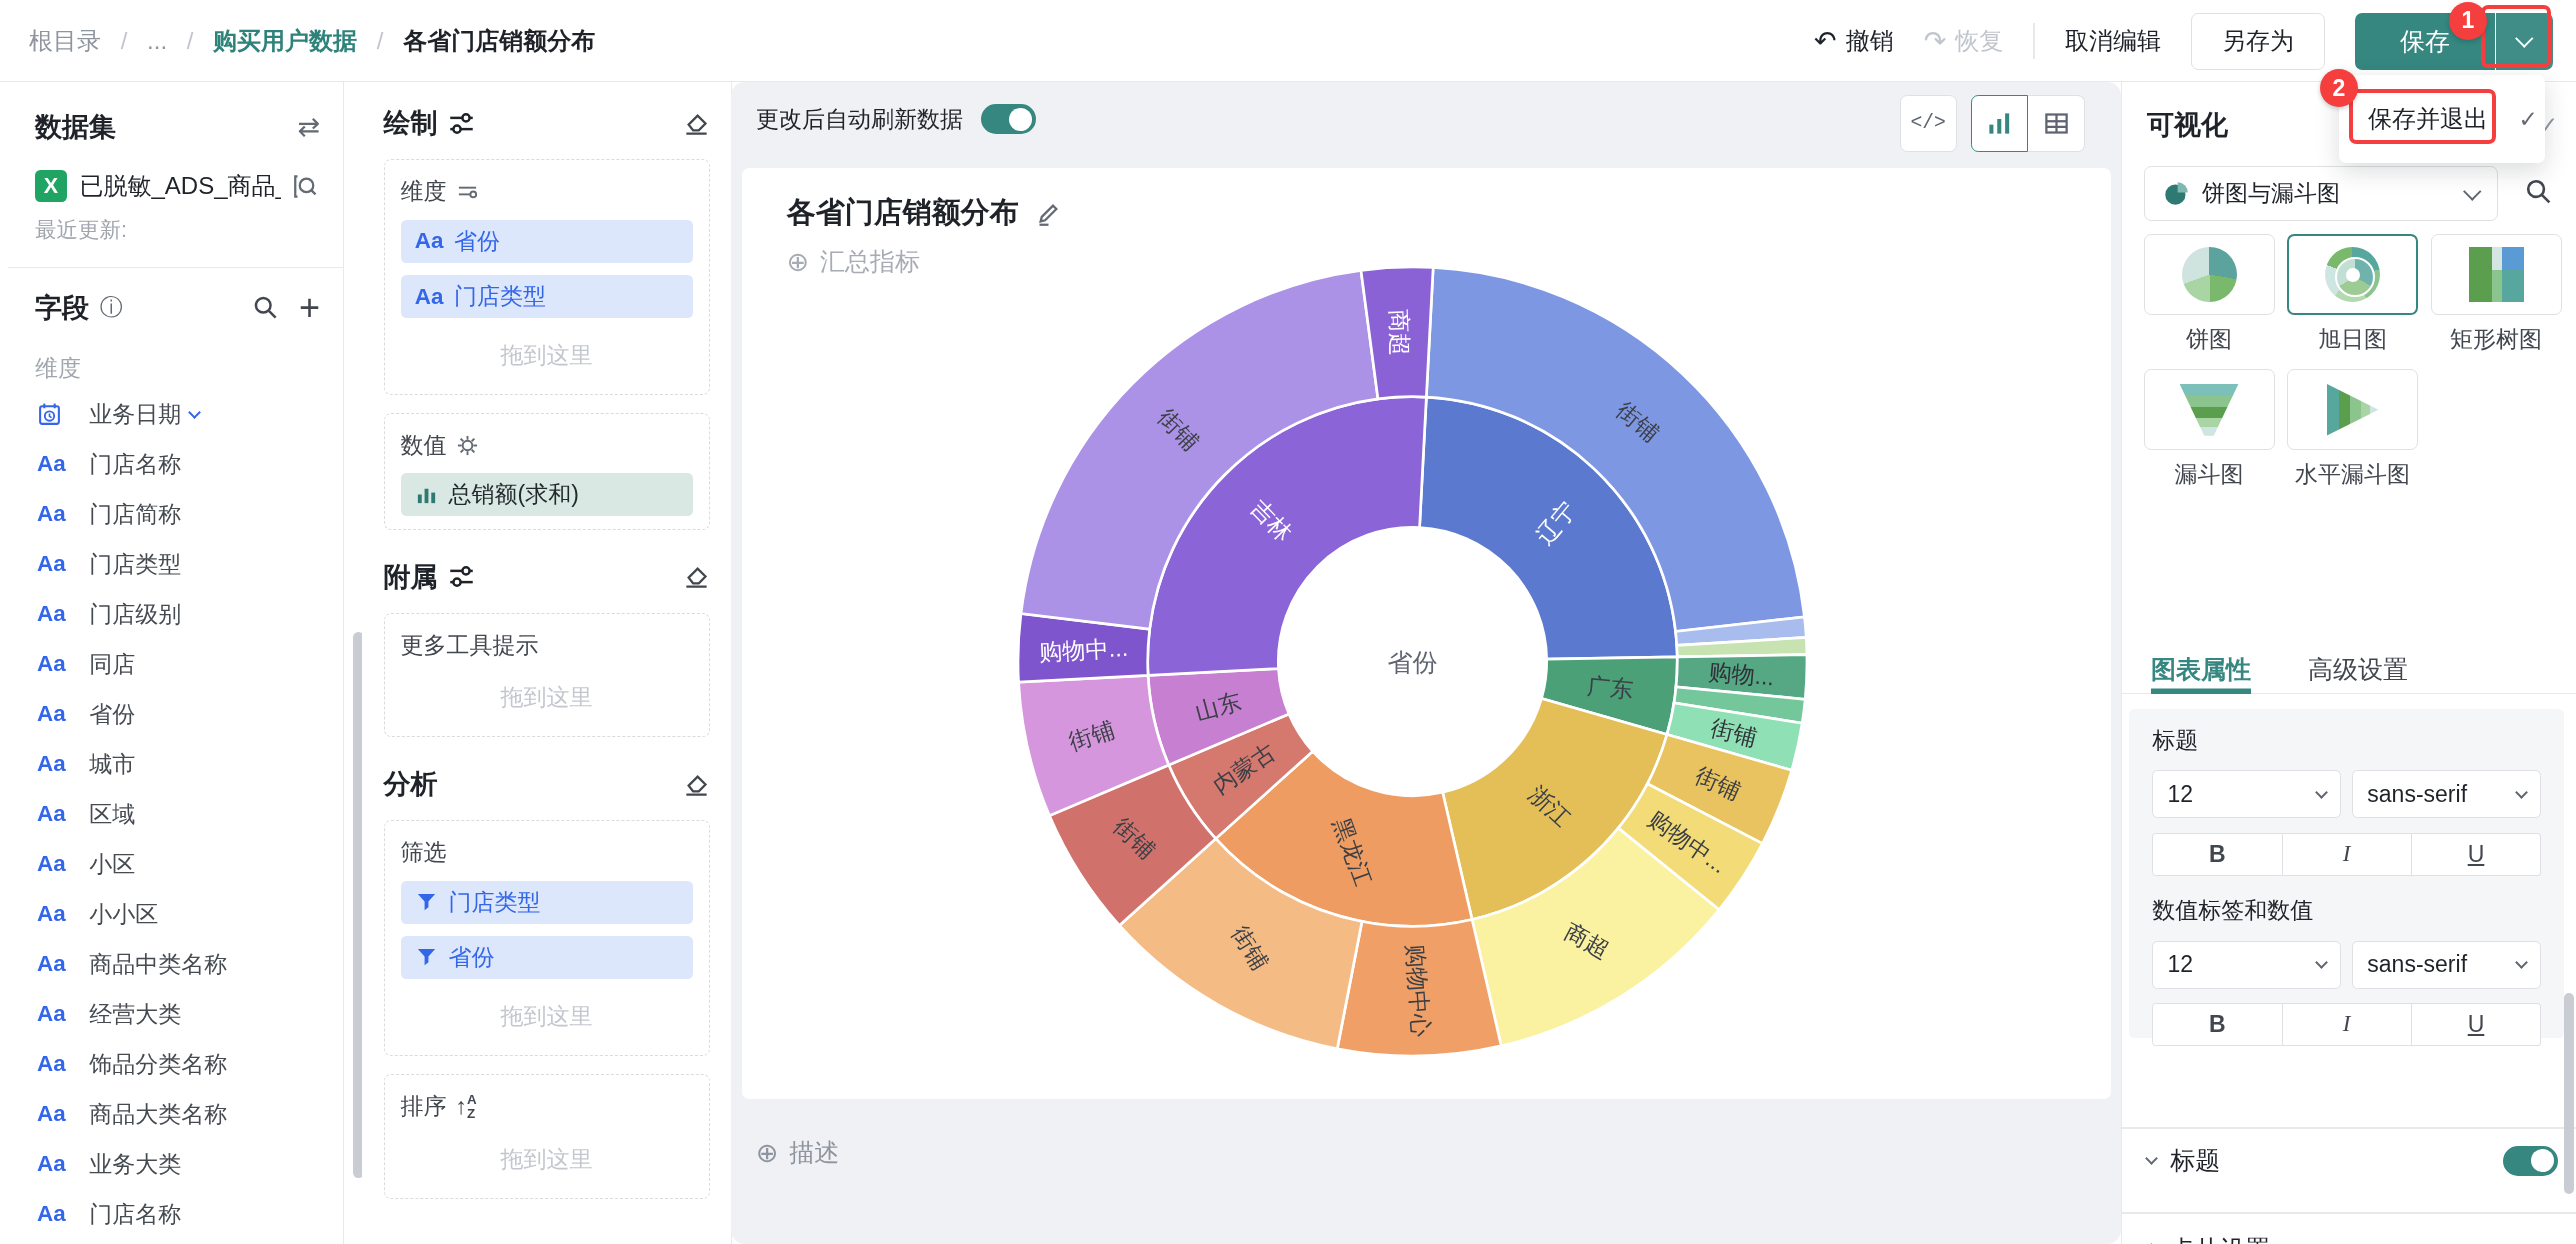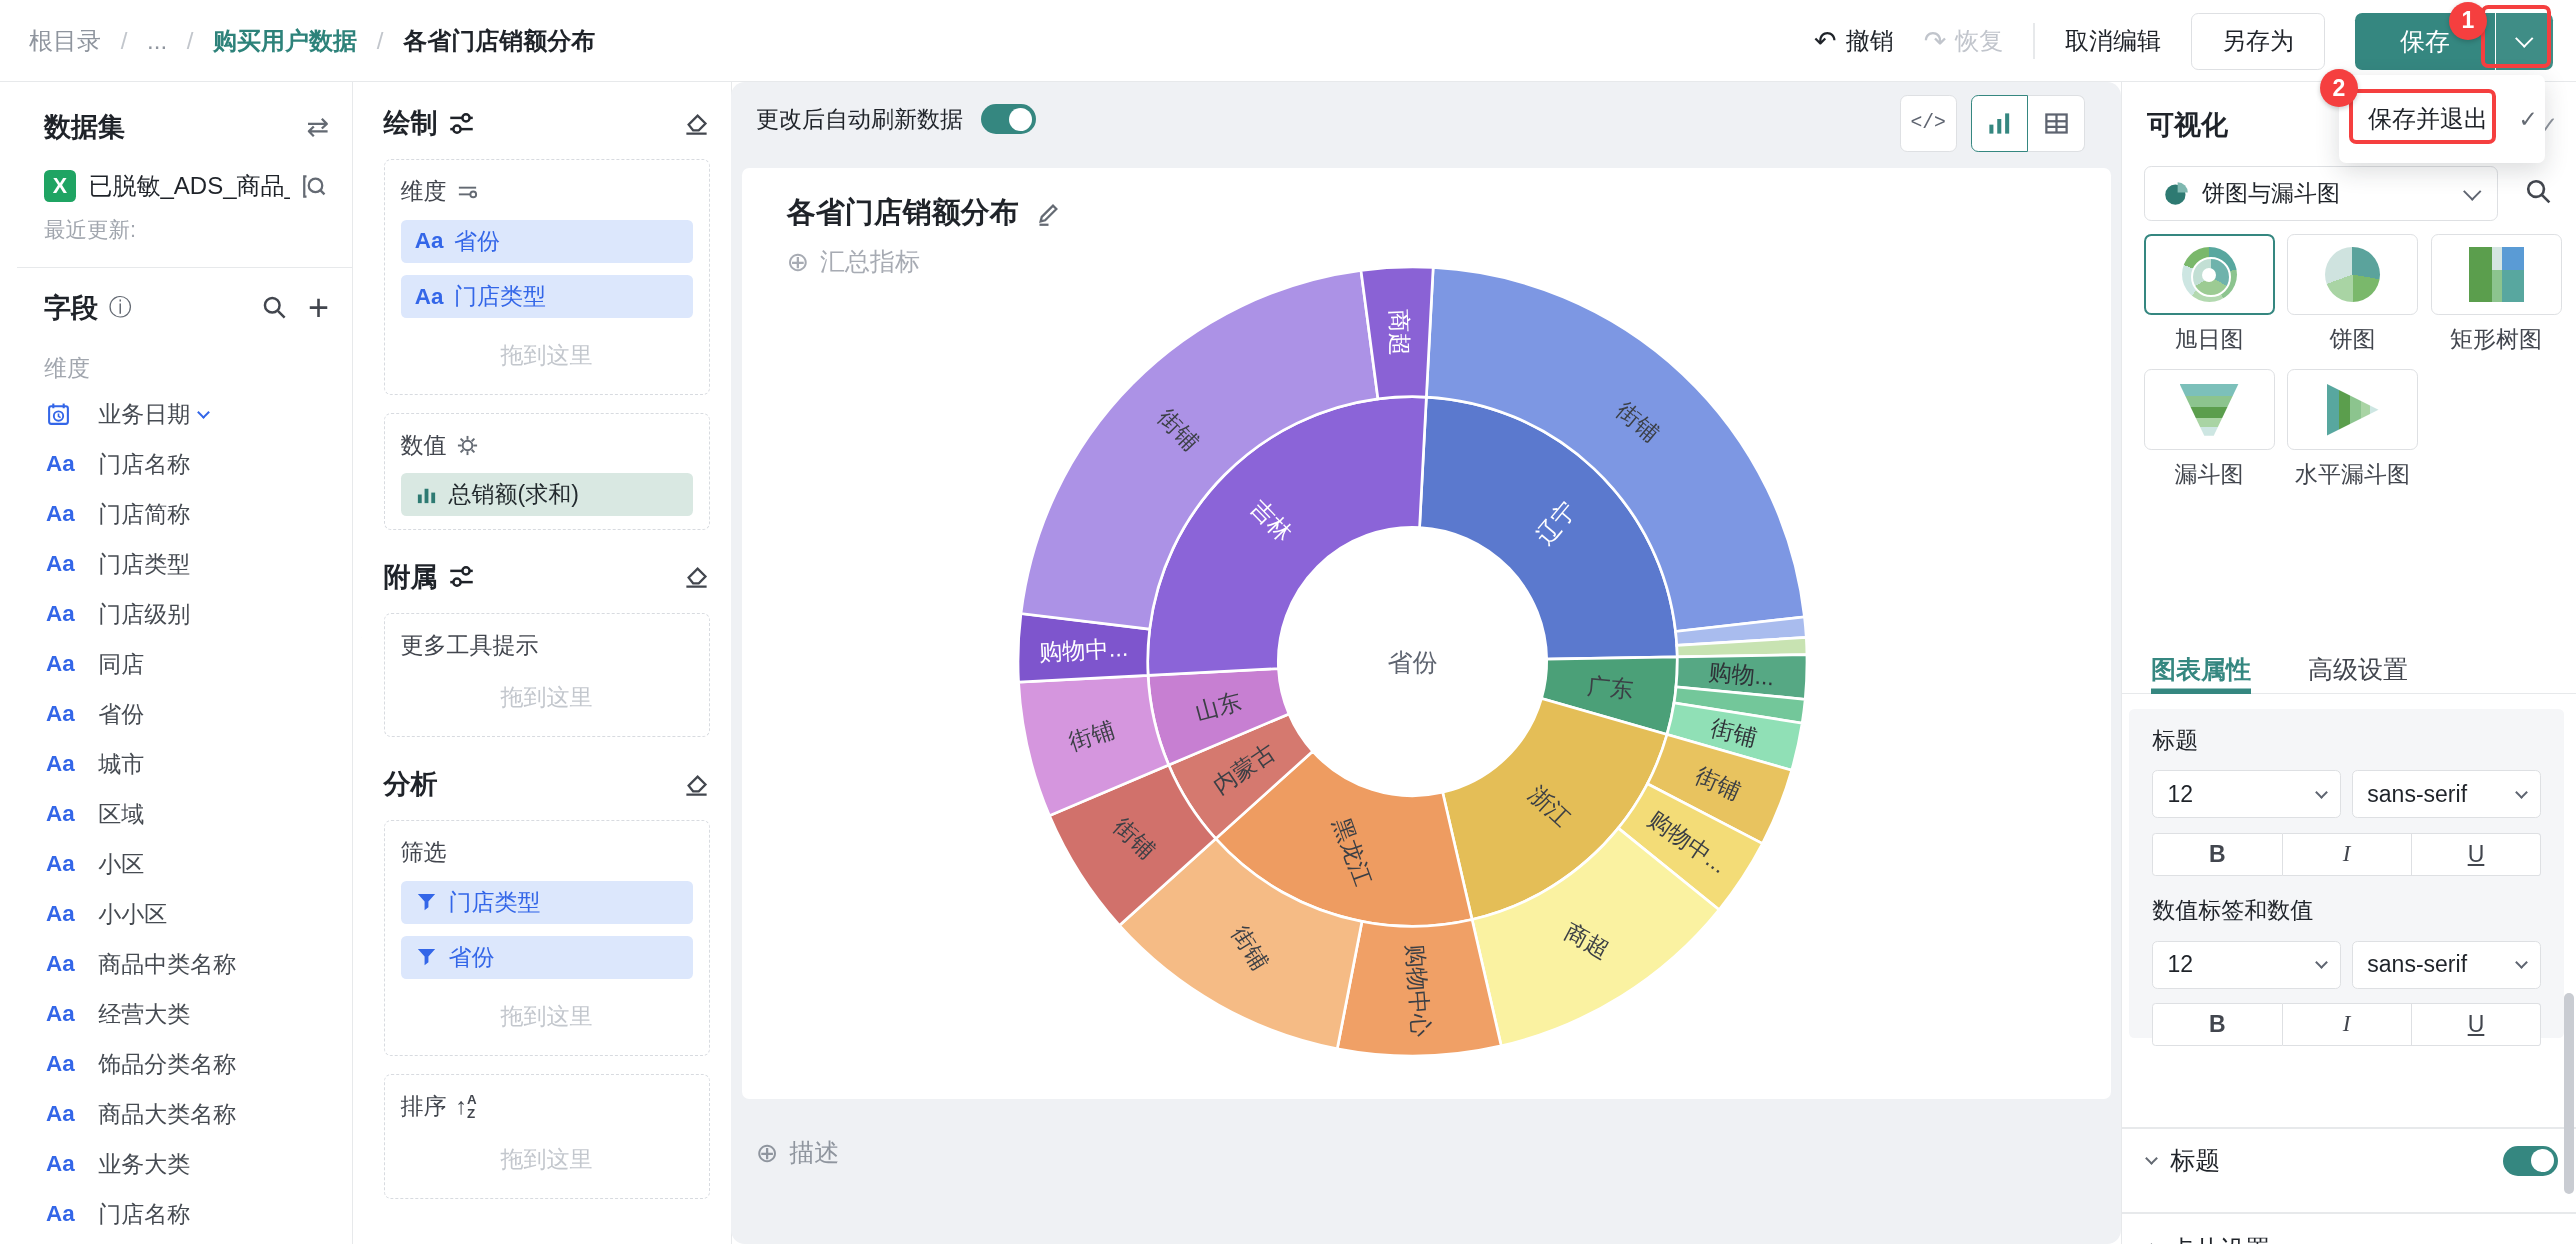--- a/index.html
+++ b/index.html
@@ -40,21 +40,21 @@
     color:#fff; font-size:23px; font-weight:bold; display:flex; align-items:center; justify-content:center; z-index:50;
     box-shadow:0 1.8px 5.4px rgba(0,0,0,.2); }
   #badge-1 { left:2449px; top:1.8px; }
   #badge-2 { left:2320px; top:69px; }
   #save-menu { position:absolute; left:2339px; top:75px; width:206px; height:88px; background:#fff;
     border-radius:7.2px; box-shadow:0 7.2px 25px rgba(31,35,41,.16); z-index:42;
     display:flex; align-items:center; padding-left:29px; font-size:24px; }
   #save-menu .check { position:absolute; right:7.2px; color:#646a73; font-size:23px; }
 
   
-  #sidebar { position:absolute; left:17px; top:82px; width:336px; height:1162px; background:#fff;
+  #sidebar { position:absolute; left:8px; top:82px; width:336px; height:1162px; background:#fff;
     border-right:1.8px solid #e7e9eb; }
   .panel-head { display:flex; align-items:center; justify-content:space-between; padding:27px 23px 0 27px; }
   .panel-title { font-size:27px; font-weight:bold; display:flex; align-items:center; gap:10.7px; }
   .head-icons { display:flex; align-items:center; gap:19.7px; color:#646a73; }
   #dataset-row { display:flex; align-items:center; gap:12.5px; margin:25px 23px 0 27px; }
   #excel-icon { width:32px; height:32px; background:#1fa463; border-radius:5.4px; color:#fff;
     font-weight:bold; font-size:21.5px; display:flex; align-items:center; justify-content:center; flex:none; }
   #dataset-name { font-size:24px; color:#1f2329; white-space:nowrap; overflow:hidden; flex:1; }
   #updated-label { margin:12.5px 0 0 27px; font-size:21.5px; color:#a1a6ae; }
   .h-divider { height:1.8px; background:#e7e9eb; margin-top:23px; }
@@ -559,31 +559,31 @@
       <path d="M13 11 V2 A9 9 0 0 1 22 11 Z" fill="#7fb8b0"></path>
     </svg>
     <span class="lbl">饼图与漏斗图</span>
     <span class="chev" style="margin-top:-5.4px"></span>
   </div>
   <svg id="viz-search" class="ic" width="29" height="29" viewBox="0 0 24 24">
     <circle cx="10" cy="10" r="6.5" fill="none" stroke="#42464e" stroke-width="2.2"></circle>
     <line x1="15" y1="15" x2="21" y2="21" stroke="#42464e" stroke-width="2.2"></line>
   </svg>
   <div id="type-grid">
+      <div class="type-card">
+        <div class="type-box">
+          <div class="mini mini-pie"></div>
+        </div>
+        <div class="type-label">饼图</div>
+      </div>
       <div class="type-card selected">
         <div class="type-box">
           <div class="mini mini-sun"></div>
         </div>
         <div class="type-label">旭日图</div>
-      </div>
-      <div class="type-card">
-        <div class="type-box">
-          <div class="mini mini-pie"></div>
-        </div>
-        <div class="type-label">饼图</div>
       </div>
       <div class="type-card">
         <div class="type-box">
           <div class="mini mini-tree">
             <i></i>
             <i></i>
             <i></i>
             <i></i>
             <i></i>
           </div>

